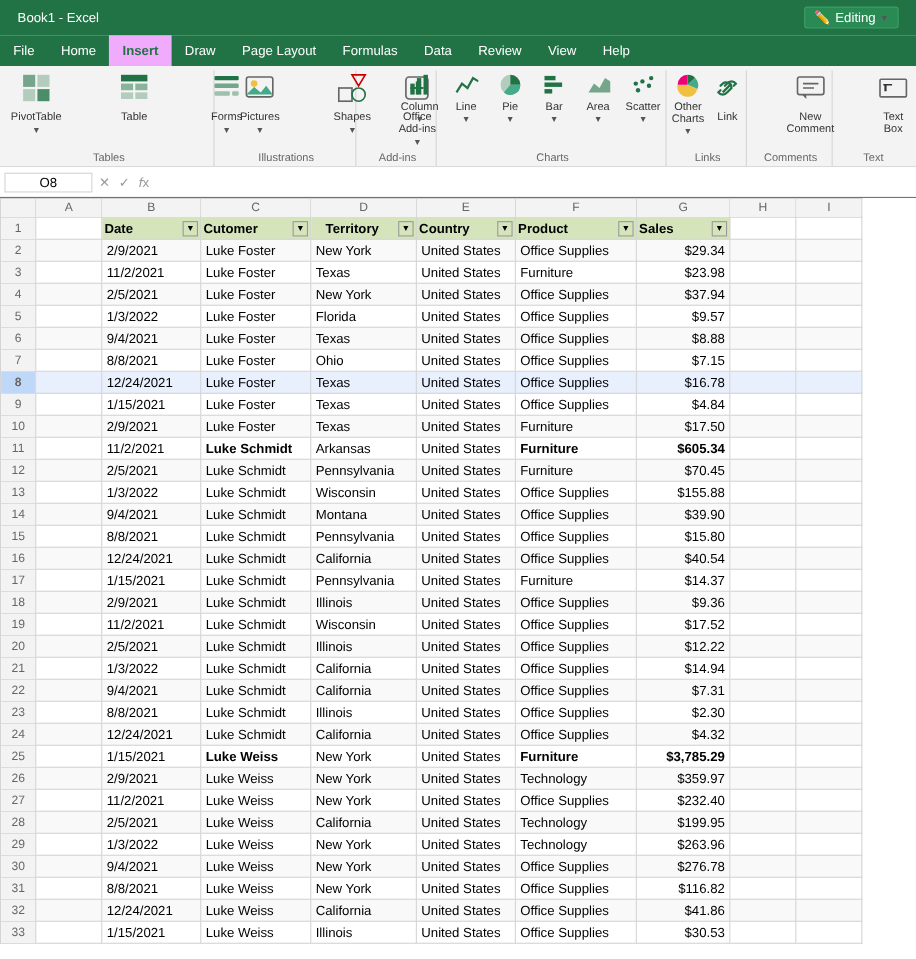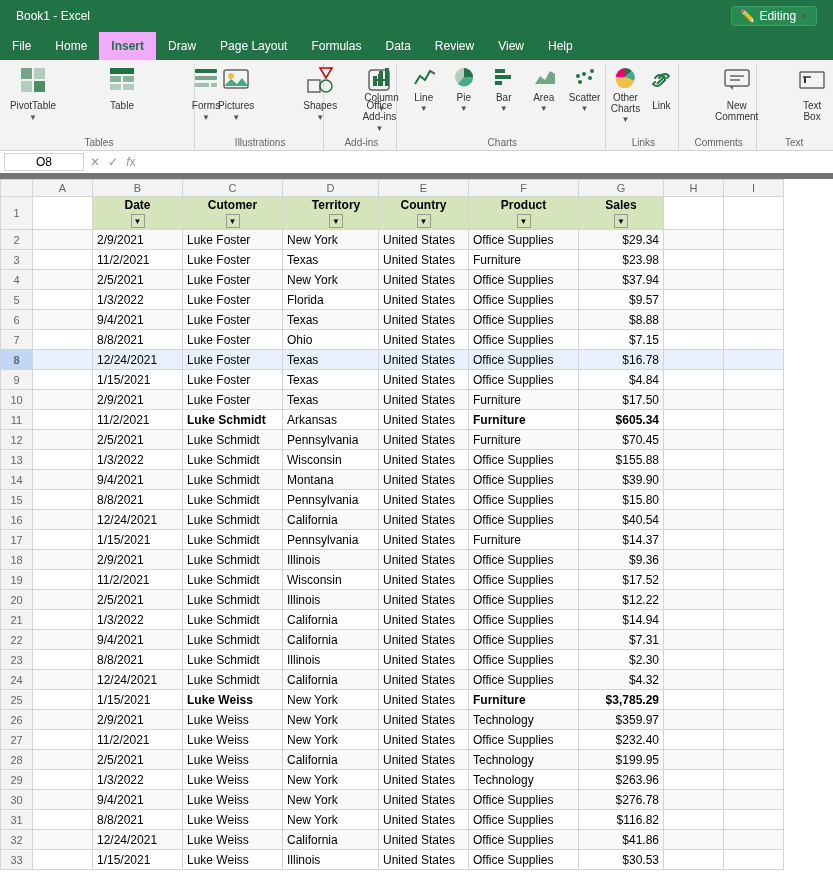--- a/index.html
+++ b/index.html
@@ -109,21 +109,21 @@
       gap: 1px;
       min-width: 36px;
       text-align: center;
     }
     .ribbon-btn-small .icon { font-size: 18px; line-height: 1; }
 
     
     .formula-bar {
       display: flex;
       align-items: center;
-      border-bottom: 6px solid #737373;
+      border-bottom: 1px solid #737373;
       padding: 2px 4px;
       gap: 4px;
       height: 28px;
       background: white;
     }
     .cell-ref {
       width: 80px;
       border: 1px solid #d4d4d4;
       padding: 1px 4px;
       font-size: 12px;
@@ -191,21 +191,20 @@
 
     
     .header-cell {
       background: #d6e4bc !important;
       font-weight: 600;
       display: flex;
       justify-content: space-between;
       align-items: center;
       gap: 2px;
       min-width: 80px;
-      flex-direction: column;
     }
     td.header-td {
       background: #d6e4bc !important;
       padding: 1px 2px;
     }
     .filter-btn {
       width: 14px;
       height: 14px;
       border: 1px solid #999;
       background: #d6e4bc;

